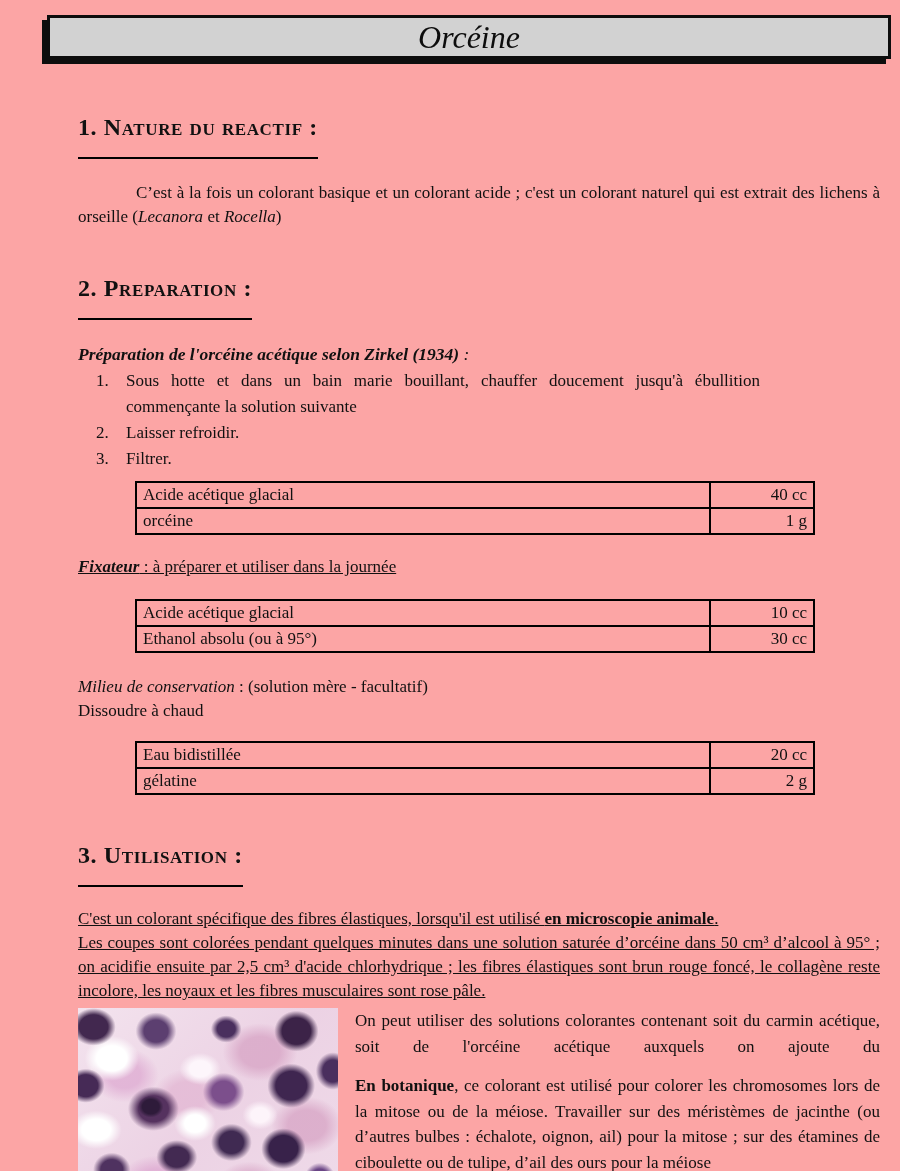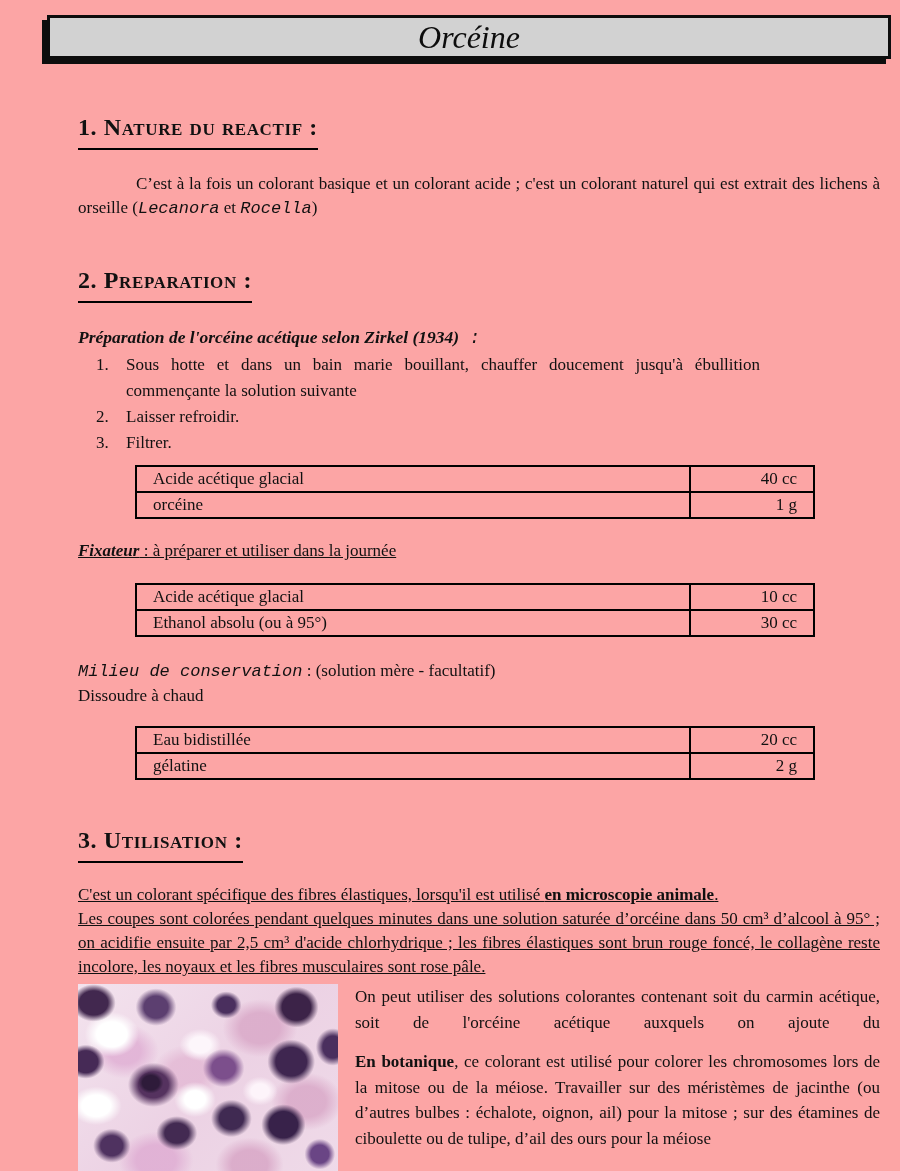--- a/index.html
+++ b/index.html
@@ -19,46 +19,46 @@
   .banner-title {
     font-style:italic; font-size:32px; line-height:1; color:#0d0d0d;
   }
 
   
   .content { position:absolute; left:78px; top:0; width:802px; }
 
   .sec-heading { margin:0; font-size:24px; line-height:30px; font-weight:bold; }
   .sec-heading .ul {
     font-variant:small-caps; letter-spacing:0.6px;
-    border-bottom:2.5px solid #000; padding-bottom:6px;
+    border-bottom:2.5px solid #000; padding-bottom:15px;
     display:inline-block;
   }
   #h1 { margin-top:112px; }
   #h2 { margin-top:44px; }
   #h3 { margin-top:45px; }
 
   p, .para { margin:0; font-size:17px; line-height:24px; }
   .just { text-align:justify; }
   .para-s1 { margin-top:22px; text-indent:58px; }
-  .ital { font-style:italic;font-family:Liberation Mono, monospace; }
+  .ital { font-style:italic; }
   .bold { font-weight:bold; }
   .bital { font-weight:bold; font-style:italic; }
 
   .subheading { margin-top:22px; font-size:17.5px; line-height:24px; }
 
   .steps { margin-top:2px; }
   .step { display:flex; font-size:17px; line-height:26px; }
   .step-num { flex:none; margin-left:18px; width:30px; }
   .step-text { flex:1; padding-right:120px; }
 
   .rtable {
     border-collapse:collapse; margin-left:57px; width:680px;
     font-size:17px;
   }
-  .rtable td { border:2px solid #000; padding:1px 16px; height:22px; line-height:22px; }
+  .rtable td { border:2px solid #000; padding:1px 6px; height:22px; line-height:22px; }
   .rtable td.val { text-align:right; width:90px; }
   #table1 { margin-top:9px; }
   #table2 { margin-top:20px; }
   #table3 { margin-top:18px; }
 
   .fixline  { margin-top:20px;text-decoration:underline; }
   .milline  { margin-top:22px; }
   .dissline { margin-top:0; }
 
   .p3group { margin-top:20px;text-decoration:underline; }

